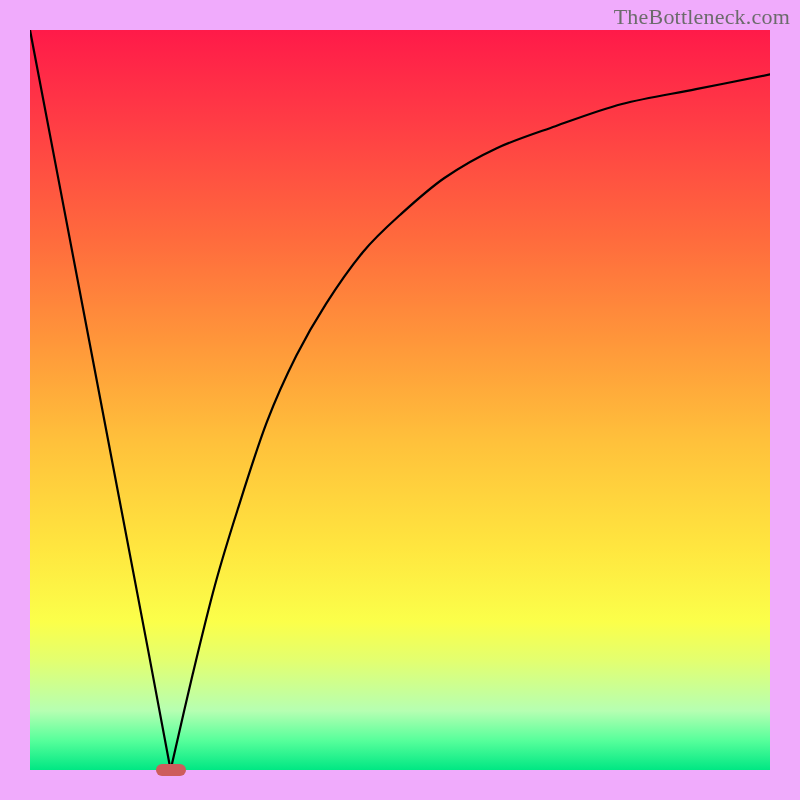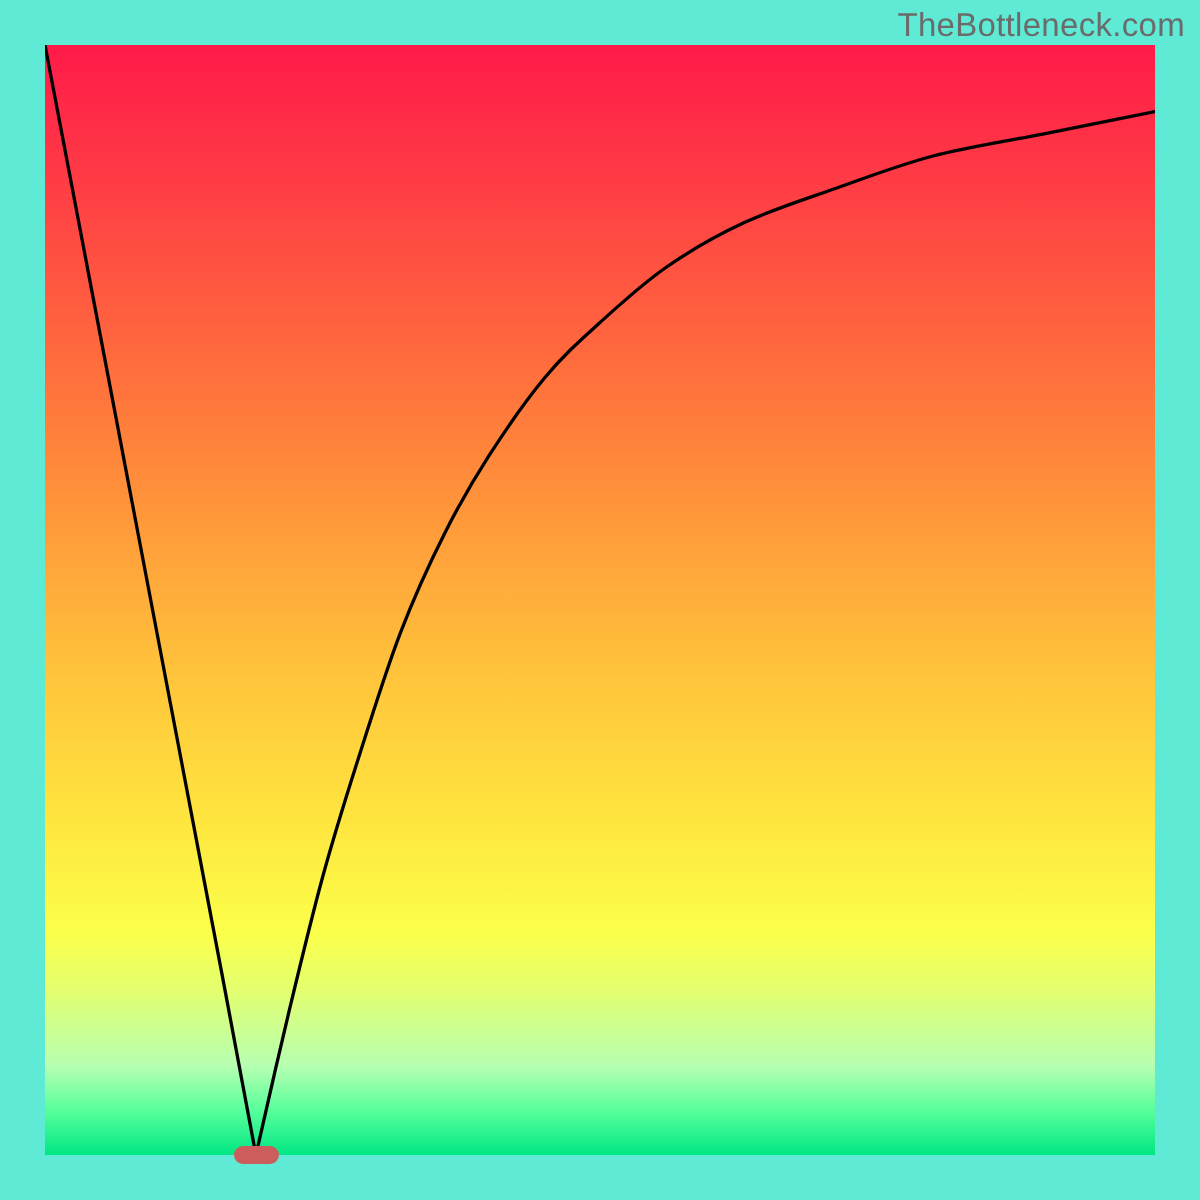--- a/index.html
+++ b/index.html
@@ -8,21 +8,22 @@
     width: 800px;
     height: 800px;
     overflow: hidden;
     background: #000;
     font-family: Arial, Helvetica, sans-serif;
   }
   .frame {
     position: relative;
     width: 800px;
     height: 800px;
-    background: #5eead4;
+    background: #f0abfc;
+    font-family: Liberation Serif, serif;
   }
   .plot-area {
     position: absolute;
     left: 30px;
     top: 30px;
     width: 740px;
     height: 740px;
     background: linear-gradient(
       to bottom,
       #ff1a49 0%,

